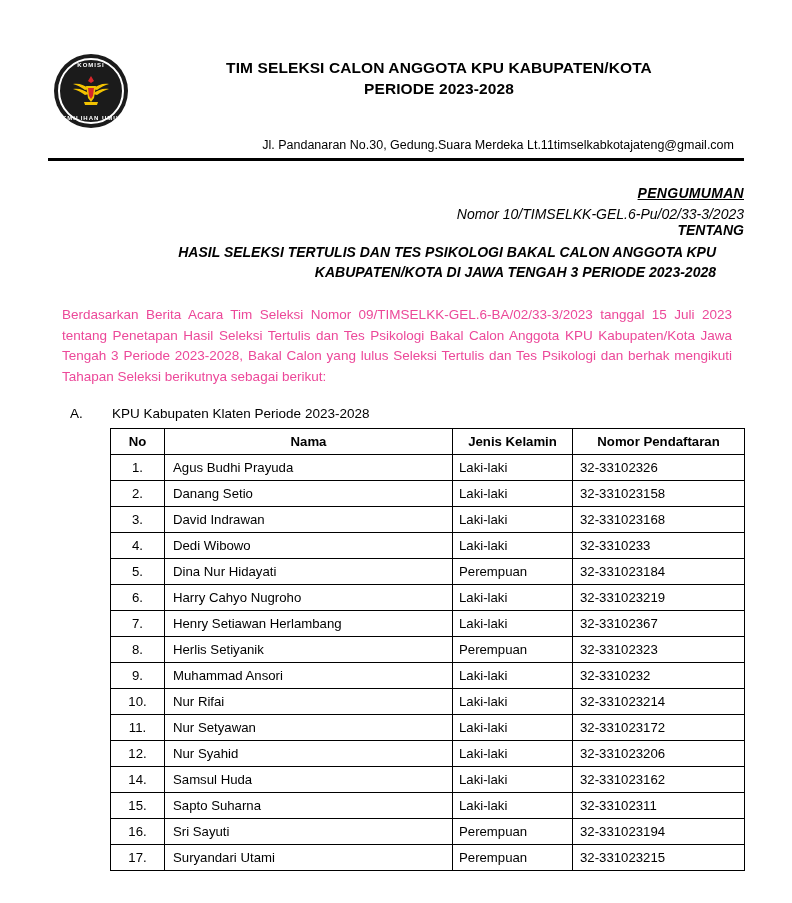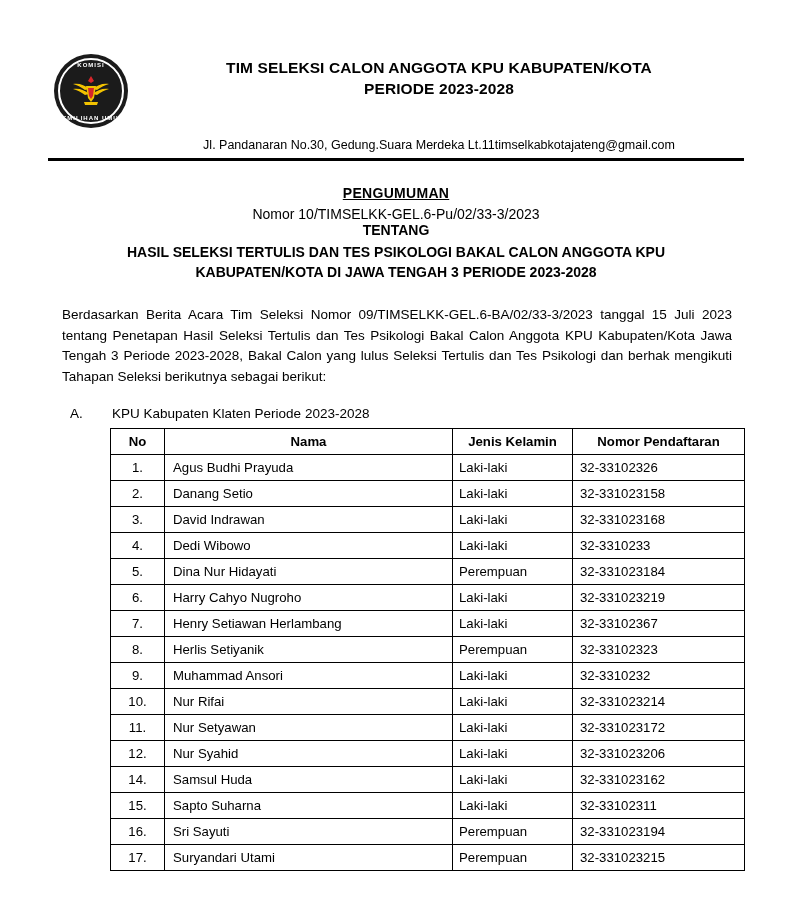--- a/index.html
+++ b/index.html
@@ -78,38 +78,39 @@
   .header-text .line1,
   .header-text .line2 {
     font-size: 15.5px;
     font-weight: bold;
     color: #000;
     line-height: 1.35;
     letter-spacing: 0.1px;
   }
   .addr-row {
     display: flex;
-    justify-content: center;
+    justify-content: flex-end;
     align-items: baseline;
     font-size: 12.5px;
     color: #000;
     padding: 10px 10px 6px 96px;
   }
   .addr-row .addr { }
   .addr-row .mail { }
   .rule {
     border: 0;
     border-top: 3px solid #000;
     margin: 0 0 0 0;
   }
 
   
   .titleblock {
-    text-align: center;
+    text-align: right;
     margin-top: 24px;
+    font-style: italic;
   }
   .t-announce {
     font-size: 14px;
     font-weight: bold;
     text-decoration: underline;
     letter-spacing: 0.3px;
   }
   .t-number {
     font-size: 14px;
     margin-top: 5px;
@@ -126,21 +127,21 @@
     padding: 0 28px;
   }
 
   
   .para {
     margin-top: 22px;
     font-size: 13.5px;
     line-height: 1.55;
     text-align: justify;
     padding: 0 12px 0 14px;
-    color: #000000;
+    color: #ec4899;
   }
 
   
   .section {
     margin-top: 18px;
     display: flex;
     font-size: 13.5px;
     padding-left: 22px;
   }
   .section .mark {

